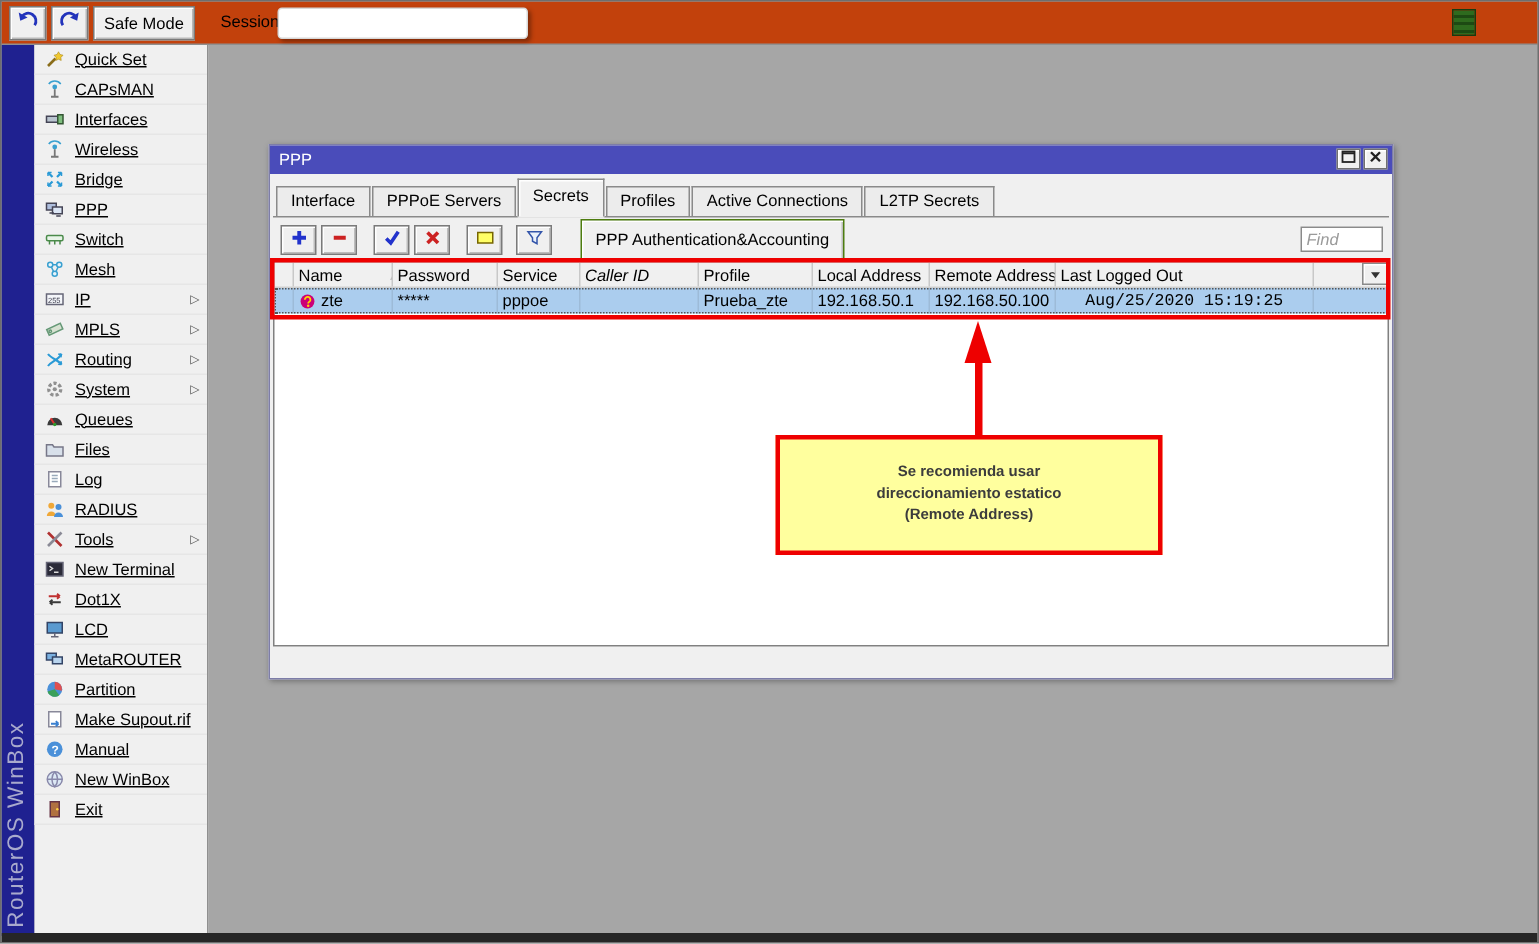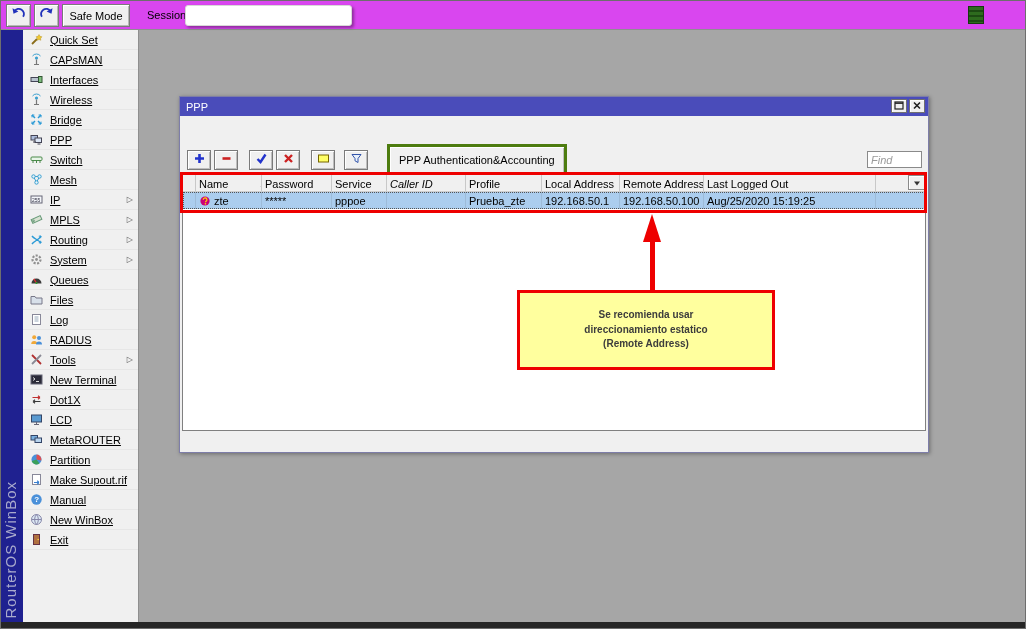--- a/index.html
+++ b/index.html
@@ -1,21 +1,21 @@
 <!DOCTYPE html>
 <html style="--titlebar: #4a4cba; --selrow: #abcdee; --annot: #ee0000; --callout: #ffff9e;"><head>
 <meta charset="utf-8">
 <style>
   * { margin:0; padding:0; box-sizing:border-box; }
   html,body { width:1026px; height:629px; overflow:hidden; }
   body { font-family:"Liberation Sans","DejaVu Sans",sans-serif; font-size:11px; color:#000; }
   .screen { position:relative; width:1026px; height:629px; background:#a6a6a6; border:1px solid #6e6e6e; overflow:hidden; }
 
   
-  .topbar { position:absolute; left:0; top:0; width:100%; height:29px; background:#d946ef; border-bottom:1px solid #8f8f8f; }
+  .topbar { position:absolute; left:0; top:0; width:100%; height:29px; background:#c2410c; border-bottom:1px solid #8f8f8f; }
   .tbtn { position:absolute; top:3px; height:23px; background:#f0f0f0; border:1px solid #7a7a7a; box-shadow:inset 1px 1px 0 #fff, inset -1px -1px 0 #b8b8b8; display:flex; align-items:center; justify-content:center; cursor:default; }
   .tbtn svg { width:15px; height:15px; }
   .undo { left:5px; width:25px; }
   .redo { left:33px; width:25px; }
   .safemode { left:61px; width:68px; font-size:11px; }
   .session-label { position:absolute; left:146px; top:8px; font-size:11px; }
   .session-input { position:absolute; left:184px; top:4px; width:167px; height:21px; background:#fff; border:1px solid #d8d8d8; border-radius:3px; box-shadow:2px 2px 3px rgba(0,0,0,.35); font-size:11px; padding:0 4px; }
   .net-indicator { position:absolute; left:967px; top:5px; width:16px; height:18px; border:1px solid #163c10;
      background:repeating-linear-gradient(180deg,#2e6b1e 0 3px,#1d4a13 3px 5px); }
 
@@ -37,34 +37,34 @@
   .tb-btn svg { width:10px; height:9px; }
 
   .tabbar { position:absolute; left:2px; top:19px; right:2px; height:29px; display:flex; align-items:flex-end; border-bottom:1px solid #8a8a8a; padding-left:2px; }
   .tab { height:20px; padding:3px 9px 0; border:1px solid #8a8a8a; border-bottom:none; background:#ececec; font-size:11px; margin-right:1px; margin-bottom:0; cursor:default; }
   .tab.active { height:26px; padding-top:5px; background:#f0f0f0; margin-bottom:-1px; border-bottom:1px solid #f0f0f0; box-shadow:inset 1px 1px 0 #fff; }
 
   .wtoolbar { position:absolute; left:2px; top:48px; right:2px; height:29px; display:flex; align-items:center; padding-left:5px; }
   .icon-btn { width:24px; height:20px; background:#f0f0f0; border:1px solid #7a7a7a; box-shadow:inset 1px 1px 0 #fff, inset -1px -1px 0 #bdbdbd; display:flex; align-items:center; justify-content:center; margin-right:3px; }
   .icon-btn svg { width:13px; height:13px; }
   .gap8 { margin-left:8px; } .gap6 { margin-left:6px; }
-  .auth-btn { height:20px; margin-left:16px; padding:13px 9px; background:#f0f0f0; border:3px solid #4d7c0f; box-shadow:inset 1px 1px 0 #fff, inset -1px -1px 0 #bdbdbd; font-size:11px; display:flex; align-items:center; }
+  .auth-btn { height:20px; margin-left:16px; padding:13px 9px; background:#f0f0f0; border:1px solid #4d7c0f; box-shadow:inset 1px 1px 0 #fff, inset -1px -1px 0 #bdbdbd; font-size:11px; display:flex; align-items:center; }
   .find-input { margin-left:auto; margin-right:4px; width:55px; height:17px; border:1px solid #8a8a8a; background:#fff; font-size:11px; color:#333; padding:0 3px; }
   .find-input::placeholder { color:#9a9a9a; font-style:italic; }
 
   .panel { position:absolute; left:2px; top:77px; right:2px; height:257px; background:#fff; border:1px solid #808080; overflow:hidden; }
   .hdr-row { display:flex; height:17px; background:#f0f0f0; border-bottom:1px solid #cfcfcf; }
   .hdr-cell { font-size:11px; padding:1px 3px 0; border-right:1px solid #c8c8c8; display:flex; align-items:center; white-space:nowrap; overflow:hidden; }
   .hdr-cell .sort { margin-left:auto; margin-right:1px; }
   .hdr-cell .sort svg { width:8px; height:8px; }
   .hdr-dd { width:17px; height:15px; margin-left:auto; background:#f0f0f0; border:1px solid #8a8a8a; box-shadow:inset 1px 1px 0 #fff; display:flex; align-items:center; justify-content:center; }
   .hdr-dd svg { width:8px; height:8px; }
   .data-row { display:flex; height:17px; background:var(--selrow,#abcdee); outline:1px dotted #555; outline-offset:-1px; }
   .cell { font-size:11px; padding:1px 3px 0; border-right:1px solid #9dbbd8; display:flex; align-items:center; white-space:nowrap; overflow:hidden; }
-  .cell.right { justify-content:flex-start; }
+  .cell.right { justify-content:center;font-family:Liberation Mono, monospace; }
   .cell .ic svg { width:12px; height:12px; display:block; margin-right:3px; }
 
   .statusbar { position:absolute; left:2px; top:337px; right:2px; height:16px; font-size:11px; padding-left:4px; background:#f0f0f0; display:flex; align-items:center; border-top:1px solid #c0c0c0; }
 
   
   .red-frame { position:absolute; left:179px; top:171px; width:747px; height:41px; border:3px solid var(--annot,#ee0000); pointer-events:none; }
   .arrow-head { position:absolute; left:642px; top:213px; width:0; height:0; border-left:9px solid transparent; border-right:9px solid transparent; border-bottom:28px solid var(--annot,#ee0000); }
   .arrow-line { position:absolute; left:649px; top:239px; width:5px; height:51px; background:var(--annot,#ee0000); }
   .callout { position:absolute; left:516px; top:289px; width:258px; height:80px; background:var(--callout,#ffff9e); border:3px solid var(--annot,#ee0000); display:flex; flex-direction:column; align-items:center; justify-content:center; font-weight:bold; font-size:10px; color:#3c3c3c; line-height:1.45; text-align:center; }
 
@@ -363,20 +363,28 @@
                 <path d="M1 2.2 h8" stroke="#222" stroke-width="1.4"></path>
               </svg></span>
           </div>
         <div class="tb-btn">
             <span class="ic"><svg viewBox="0 0 10 9">
                 <path d="M2 1.5 L8 7.5 M8 1.5 L2 7.5" stroke="#222" stroke-width="1.6"></path>
               </svg></span>
           </div>
       </div>
     </div>
+    <div class="tabbar">
+        <div class="tab">Interface</div>
+        <div class="tab">PPPoE Servers</div>
+        <div class="tab active">Secrets</div>
+        <div class="tab">Profiles</div>
+        <div class="tab">Active Connections</div>
+        <div class="tab">L2TP Secrets</div>
+      </div>
     <div class="wtoolbar">
       <span id="toolbar-buttons" style="display:flex">
           <div class="icon-btn">
             <span class="ic"><svg viewBox="0 0 13 13">
                 <path d="M6.5 2 V11 M2 6.5 H11" stroke="#2233cc" stroke-width="2.6"></path>
               </svg></span>
           </div>
           <div class="icon-btn">
             <span class="ic"><svg viewBox="0 0 13 13">
                 <path d="M2.5 6.5 H10.5" stroke="#cc2222" stroke-width="2.6"></path>

